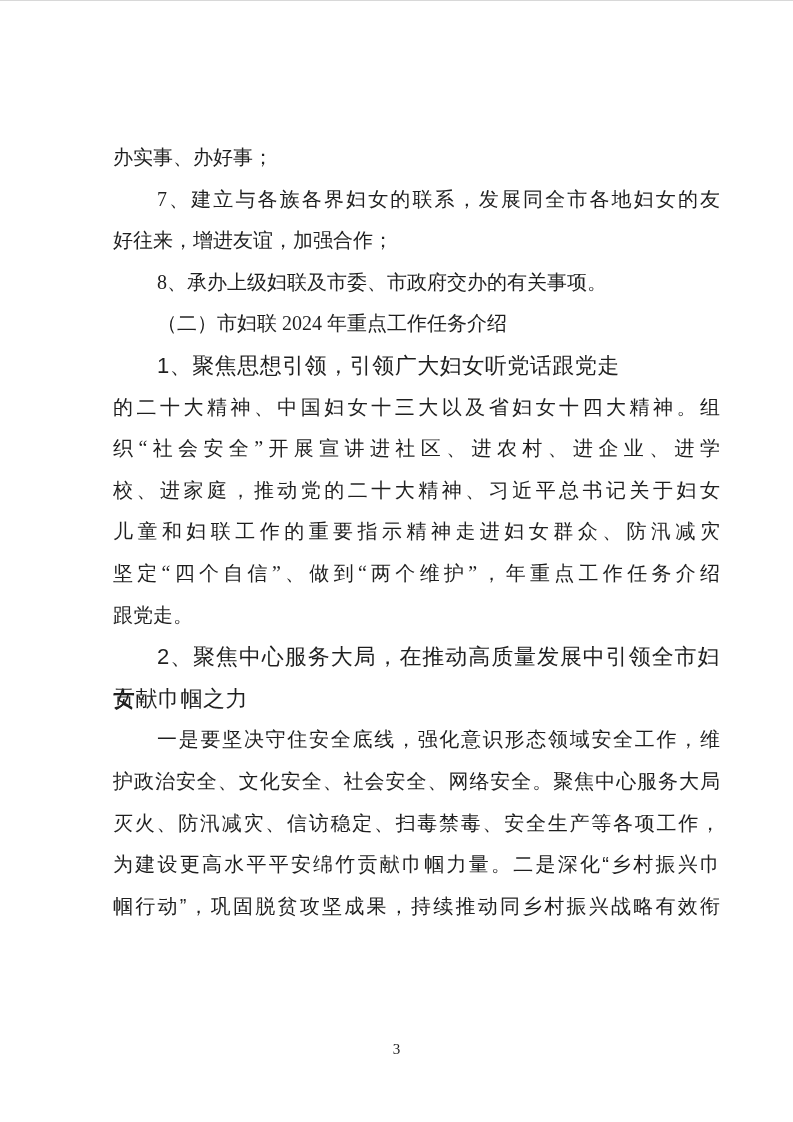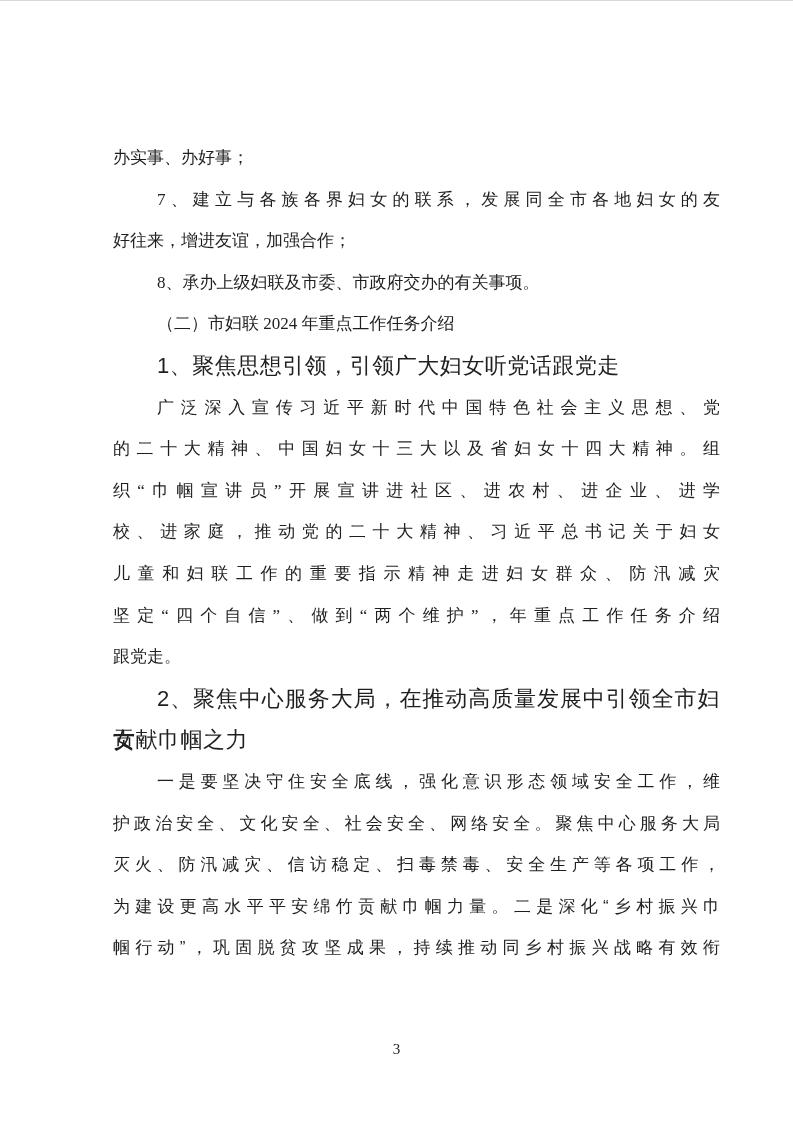--- a/index.html
+++ b/index.html
@@ -20,21 +20,21 @@
   }
   .content {
     position: absolute;
     left: 113px;
     top: 137px;
     width: 607px;
   }
   .line {
     height: 41.6px;
     line-height: 41.6px;
-    font-size: 17px;
+    font-size: 20px;
     text-align: justify;
     white-space: normal;
   }
   .line.flush {
     text-align-last: justify;
     text-justify: inter-character;
   }
   .line.indent { text-indent: 44px; }
   .line.h {
     font-family: "Liberation Sans", sans-serif;
@@ -82,30 +82,27 @@
   </div>
 
   <div class="line indent">
     <span>（二）市妇联 2024 年重点工作任务介绍</span>
   </div>
 
   <div class="line indent h">
     <span>1、聚焦思想引领，引领广大妇女听党话跟党走</span>
   </div>
 
-  <div class="line indent flush">
-    <span>广泛深入宣传习近平新时代中国特色社会主义思想、党</span>
-  </div>
 
   <div class="line flush">
     <span>的二十大精神、中国妇女十三大以及省妇女十四大精神。组</span>
   </div>
 
   <div class="line flush">
-    <span>织“巾帼宣讲员”开展宣讲进社区、进农村、进企业、进学</span>
+    <span>织“社会安全”开展宣讲进社区、进农村、进企业、进学</span>
   </div>
 
   <div class="line flush">
     <span>校、进家庭，推动党的二十大精神、习近平总书记关于妇女</span>
   </div>
 
   <div class="line flush">
     <span>儿童和妇联工作的重要指示精神走进妇女群众、防汛减灾</span>
   </div>
 

